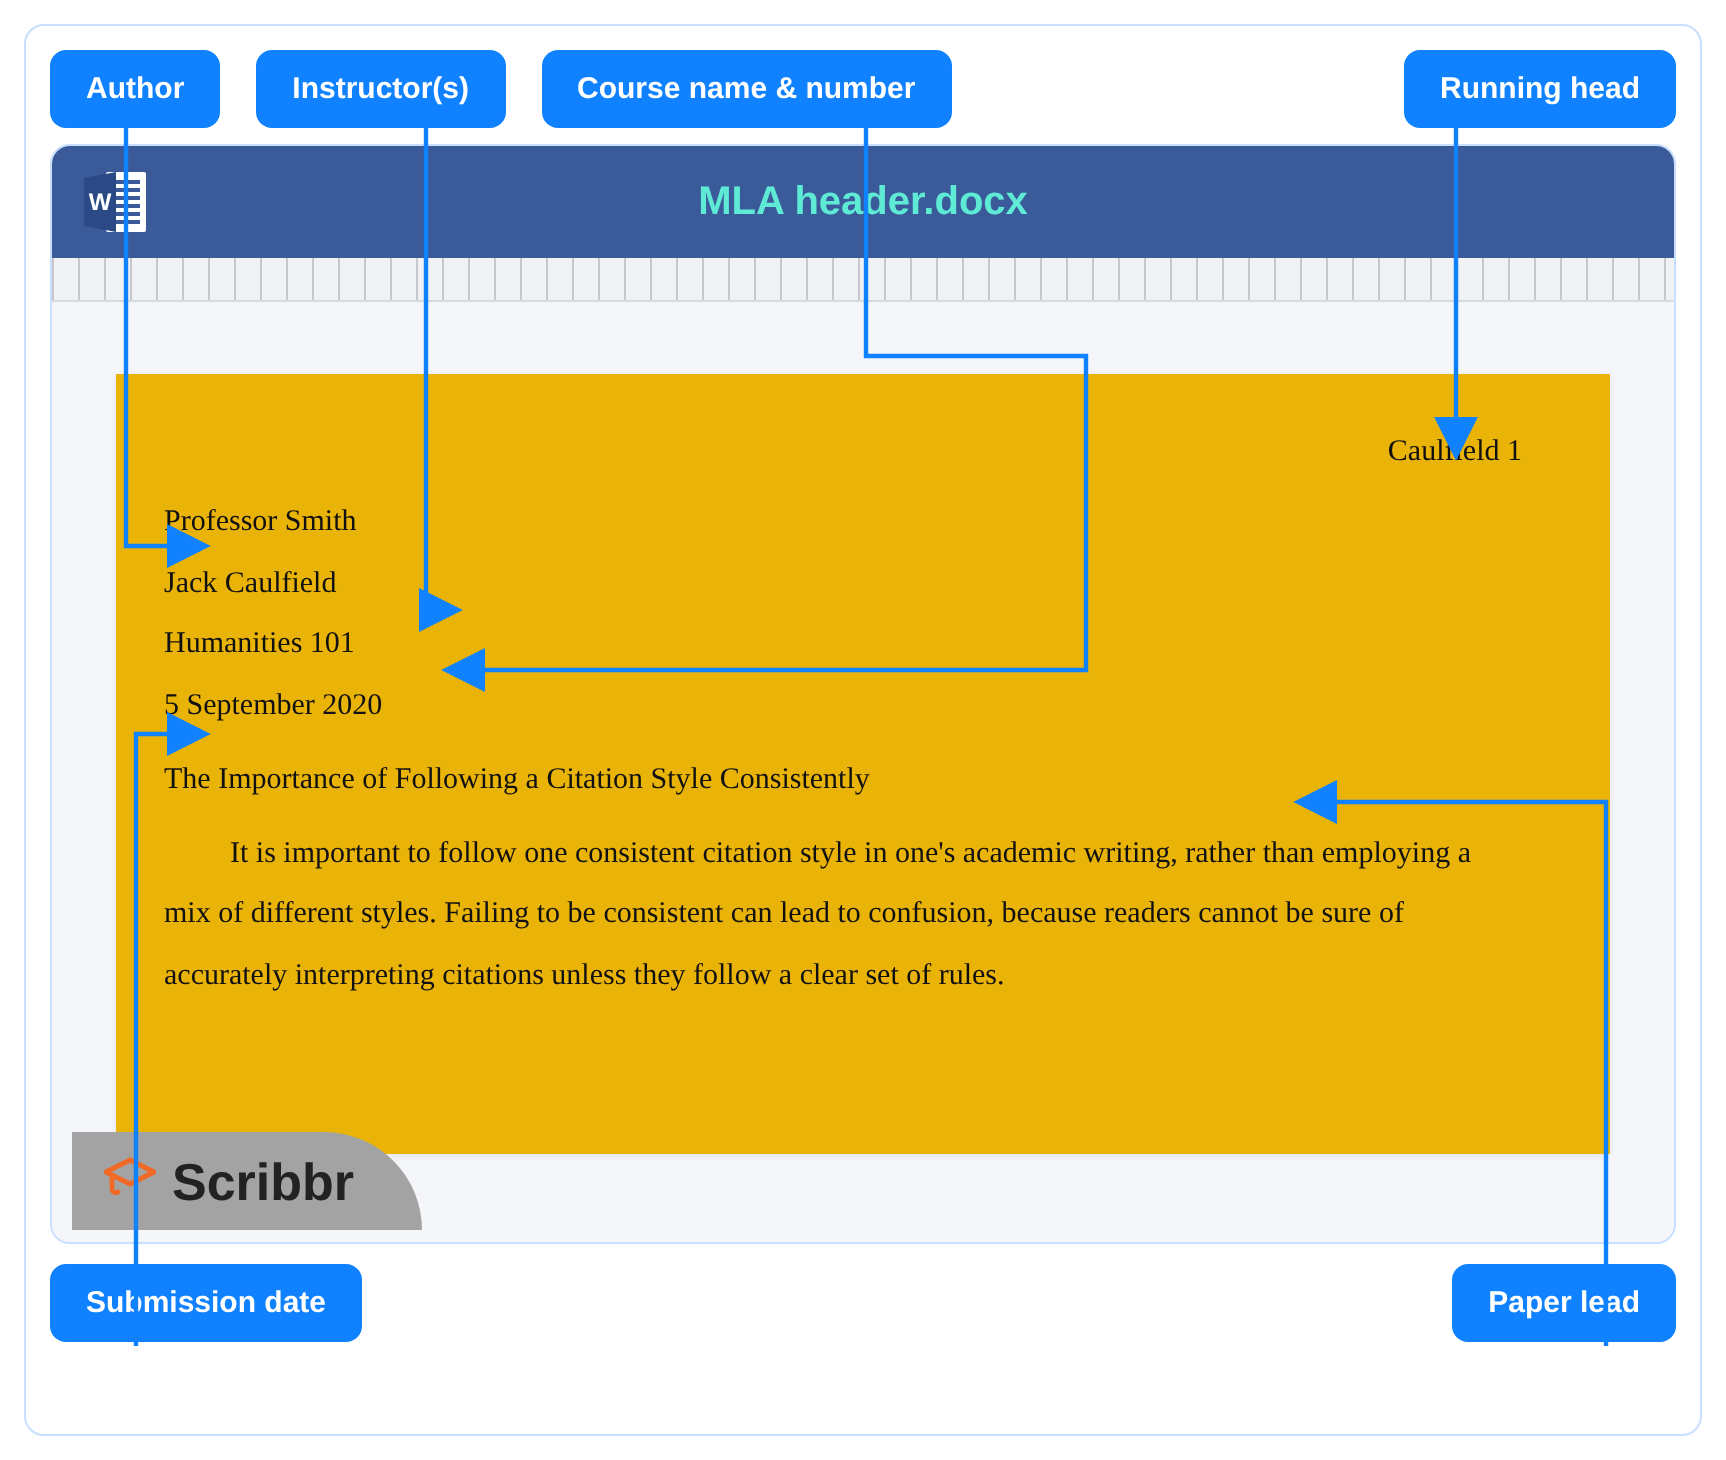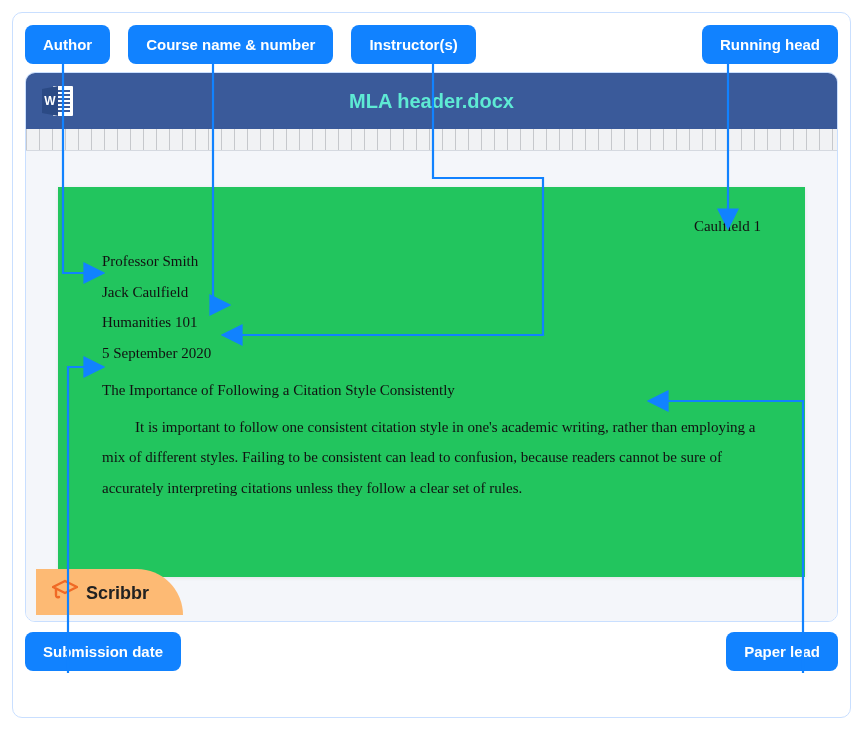--- a/index.html
+++ b/index.html
@@ -8,42 +8,42 @@
 .labels-top{display:flex;gap:18px;align-items:center;margin-bottom:8px}
 .label{background:#1182ff;color:#fff;font-weight:700;font-size:15px;padding:11px 18px;border-radius:8px;display:inline-block;white-space:nowrap}
 .spacer{flex:1}
 .doc-frame{border:1px solid #c9dfff;border-radius:10px;overflow:hidden;position:relative}
 .titlebar{background:#3a5a9a;height:56px;display:flex;align-items:center;position:relative}
 .word-icon{width:36px;height:36px;margin-left:14px;display:flex;align-items:center;justify-content:center}
 .word-icon svg{width:36px;height:36px}
 .title-text{position:absolute;left:0;right:0;text-align:center;color:#5eead4;font-weight:700;font-size:20px}
 .ruler{height:22px;background:repeating-linear-gradient(90deg,#c6c8cc 0,#c6c8cc 1px,#f1f2f4 1px,#f1f2f4 13px);border-bottom:1px solid #d5d9e0}
 .doc-bg{background:#f4f6fa;padding:36px 10px 10px 10px;position:relative;min-height:470px}
-.page{background:#22c55e;margin:0 22px;padding:24px 44px 30px 44px;box-shadow:0 1px 4px rgba(0,0,0,0.08);position:relative;min-height:390px}
+.page{background:#eab308;margin:0 22px;padding:24px 44px 30px 24px;box-shadow:0 1px 4px rgba(0,0,0,0.08);position:relative;min-height:390px}
 .page-font{font-family:Georgia,'Times New Roman',serif;font-size:15px;color:#111;line-height:2.05}
 .running-head{text-align:right;margin-bottom:4px}
 .header-lines div{margin:0}
 .doc-title{text-align:left;margin:6px 0 6px 0}
 .para{text-indent:2.2em}
-.scribbr{position:absolute;left:10px;bottom:6px;background:#fdba74;padding:10px 34px 8px 16px;border-top-right-radius:60px;display:flex;align-items:center;gap:8px;font-weight:800;font-size:18px;color:#222}
+.scribbr{position:absolute;left:10px;bottom:6px;background:#a3a3a3;padding:10px 34px 8px 16px;border-top-right-radius:60px;display:flex;align-items:center;gap:8px;font-weight:800;font-size:26px;color:#222}
 .scribbr .cap{color:#f06a26;font-size:22px}
 .labels-bottom{display:flex;margin-top:10px}
 svg.overlay{position:absolute;inset:0;width:100%;height:100%;pointer-events:none}
 .arrow-stroke{stroke:#1182ff;stroke-width:2.2;fill:none}
 .arrow-head{fill:#1182ff}
 </style>
 </head>
 <body>
 
 <div class="outer">
 
   <div class="labels-top">
     <div class="label">Author</div>
+    <div class="label">Instructor(s)</div>
     <div class="label">Course name &amp; number</div>
-    <div class="label">Instructor(s)</div>
     <div class="spacer"></div>
     <div class="label">Running head</div>
   </div>
 
   <div class="doc-frame">
     <div class="titlebar">
       <div class="word-icon">
         <svg viewBox="0 0 36 36">
           <rect x="13" y="3" width="20" height="30" fill="#fff" rx="1"></rect>
           <rect x="16" y="7" width="14" height="2" fill="#3a5a9a"></rect>

